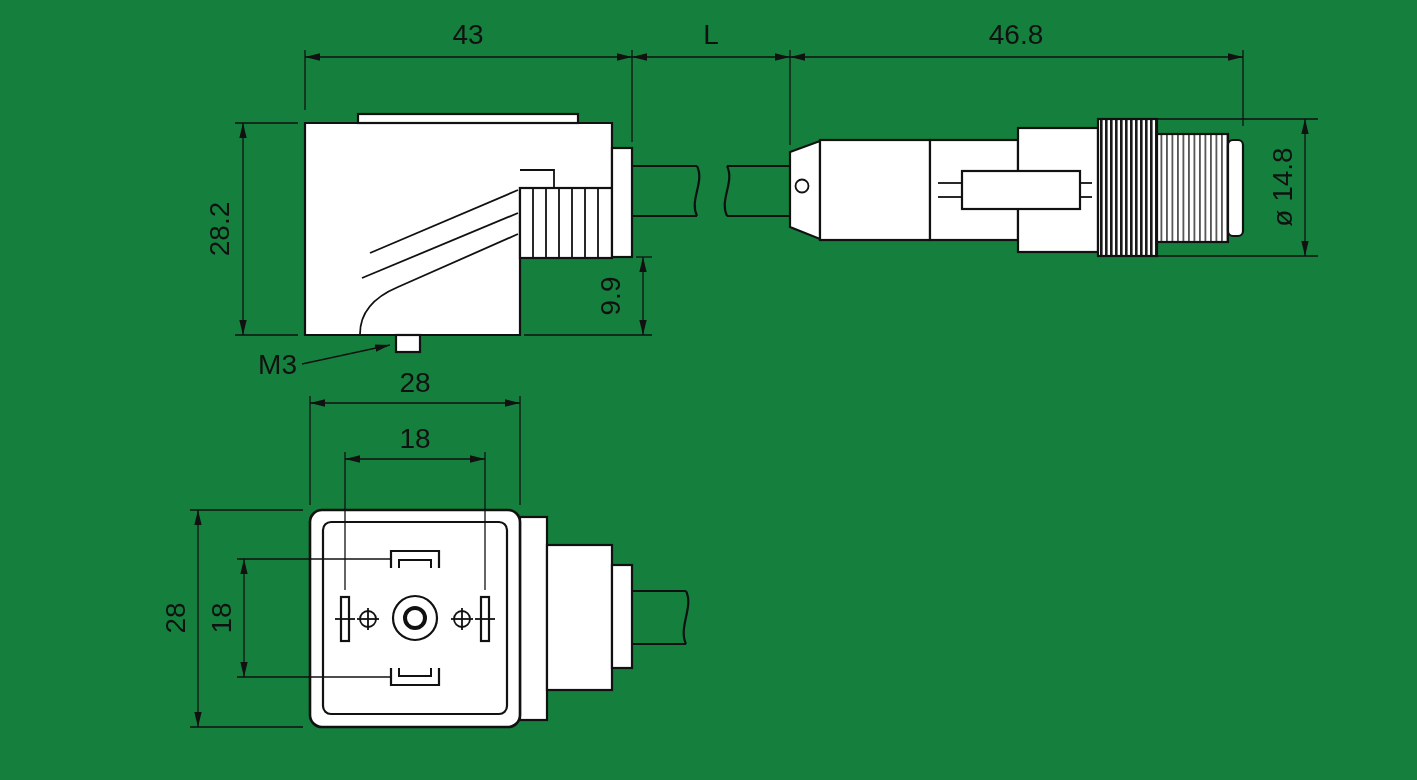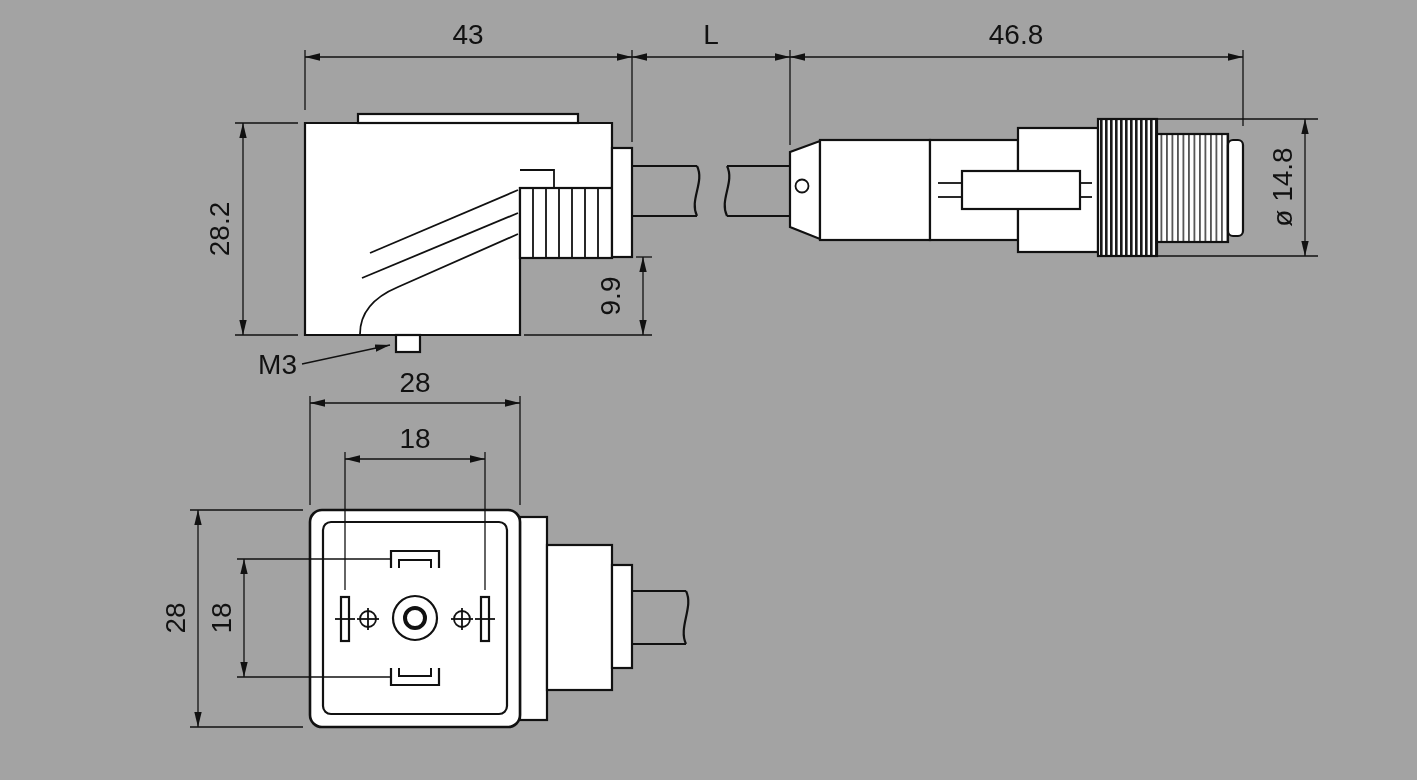--- a/index.html
+++ b/index.html
@@ -1,16 +1,16 @@
 <!DOCTYPE html>
 <html><head>
 <meta charset="utf-8">
 <style>
   html,body{margin:0;padding:0;background:#ffffff;}
-  .page{position:relative;width:1417px;height:780px;background:#a3a3a3;overflow:hidden;}
+  .page{position:relative;width:1417px;height:780px;background:#15803d;overflow:hidden;}
   svg{display:block;}
   .outline{fill:#ffffff;stroke:#111111;stroke-width:2.2;stroke-linejoin:miter;}
   .outline-thick{fill:#ffffff;stroke:#111111;stroke-width:2.6;}
   .edge{fill:none;stroke:#111111;stroke-width:2.2;}
   .detail{fill:none;stroke:#111111;stroke-width:1.8;}
   .dim{fill:none;stroke:#111111;stroke-width:1.3;}
   text.dim-label{font-family:"Liberation Sans",sans-serif;font-size:28px;fill:#111111;}
   .mid{text-anchor:middle;}
   .endanchor{text-anchor:end;}
 </style>

